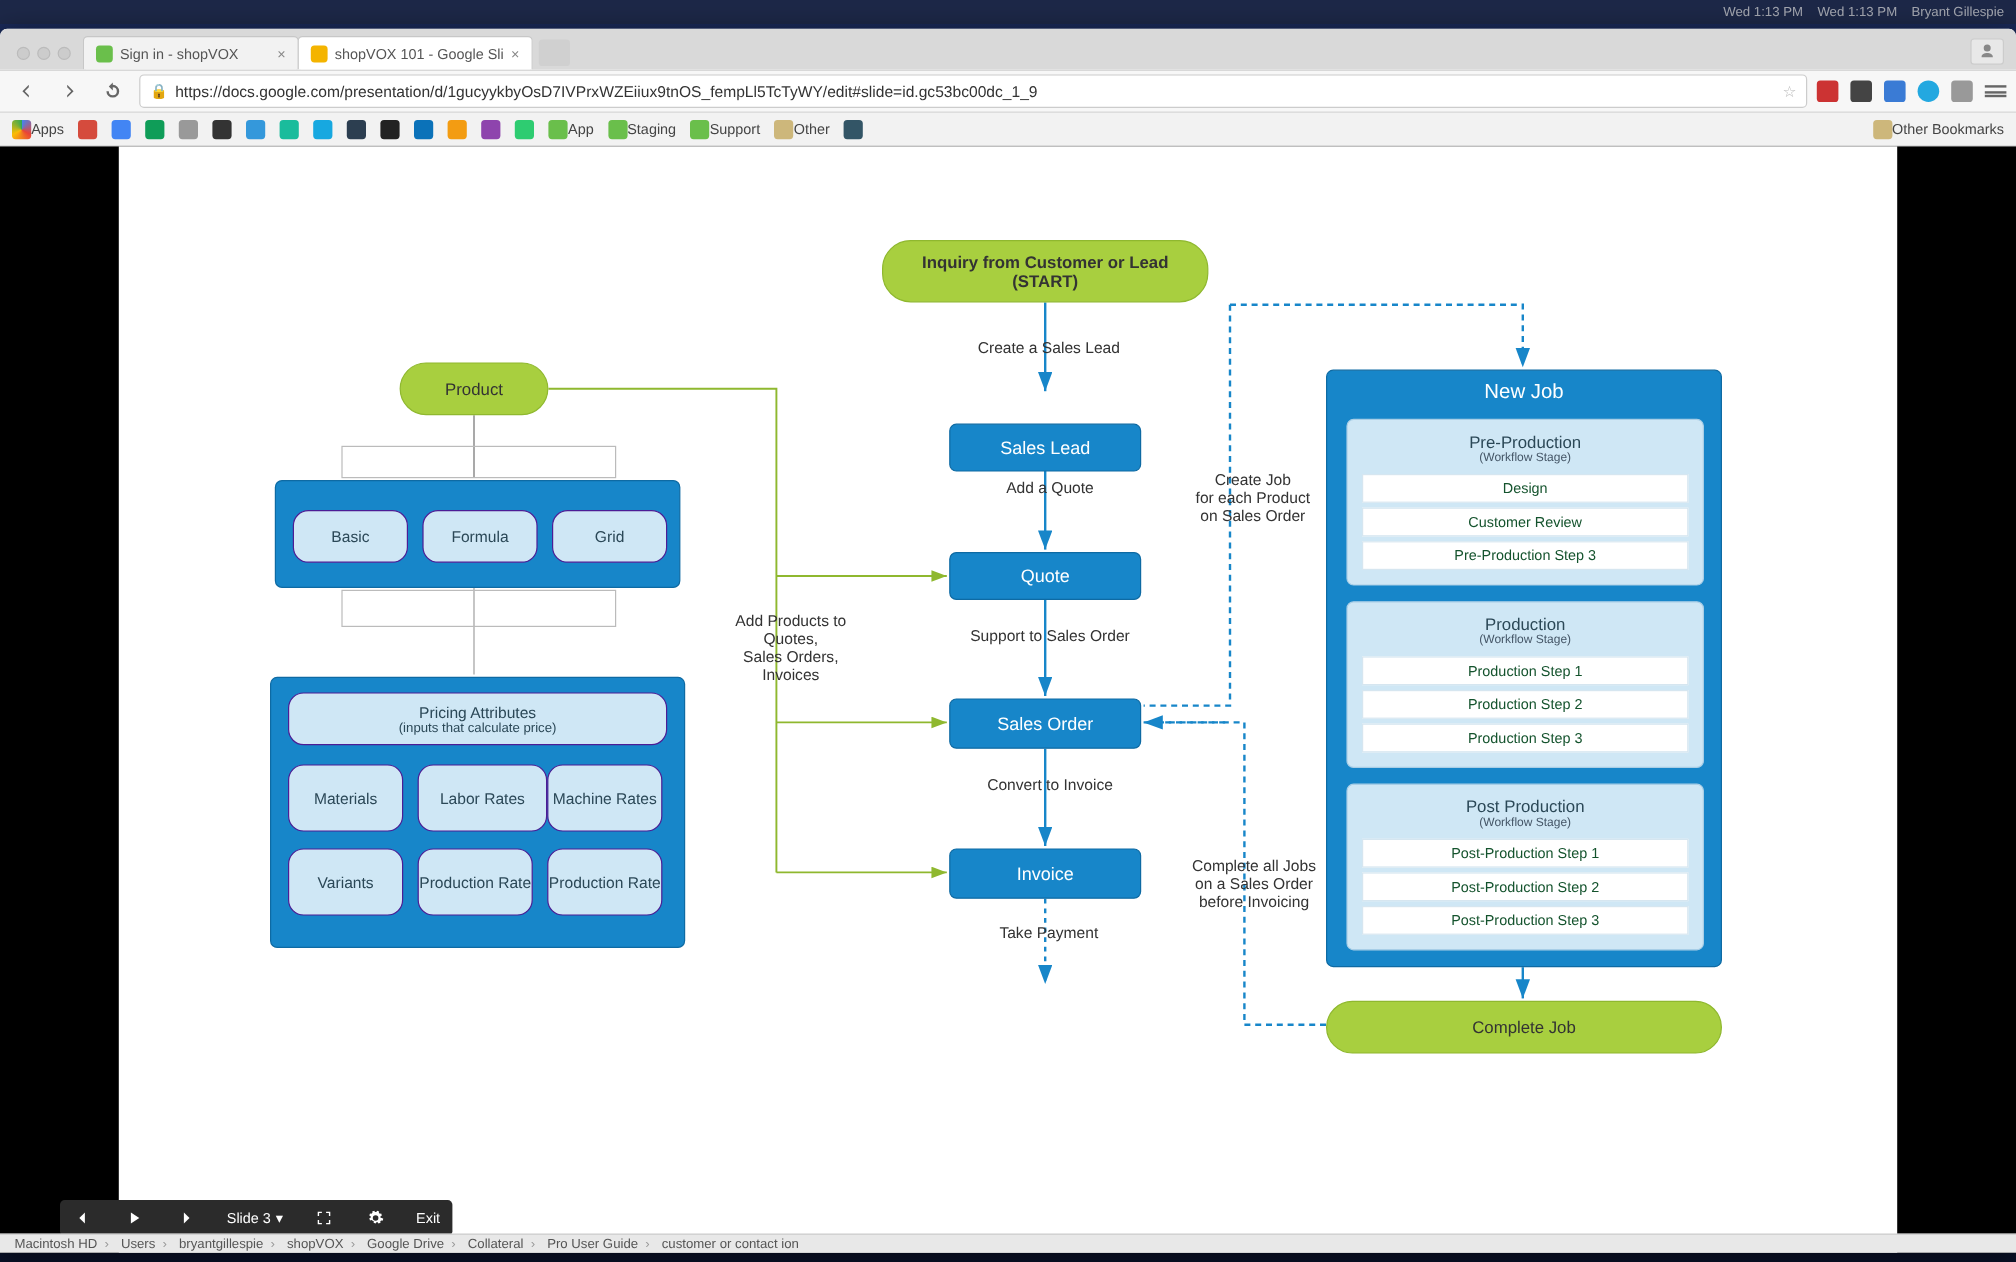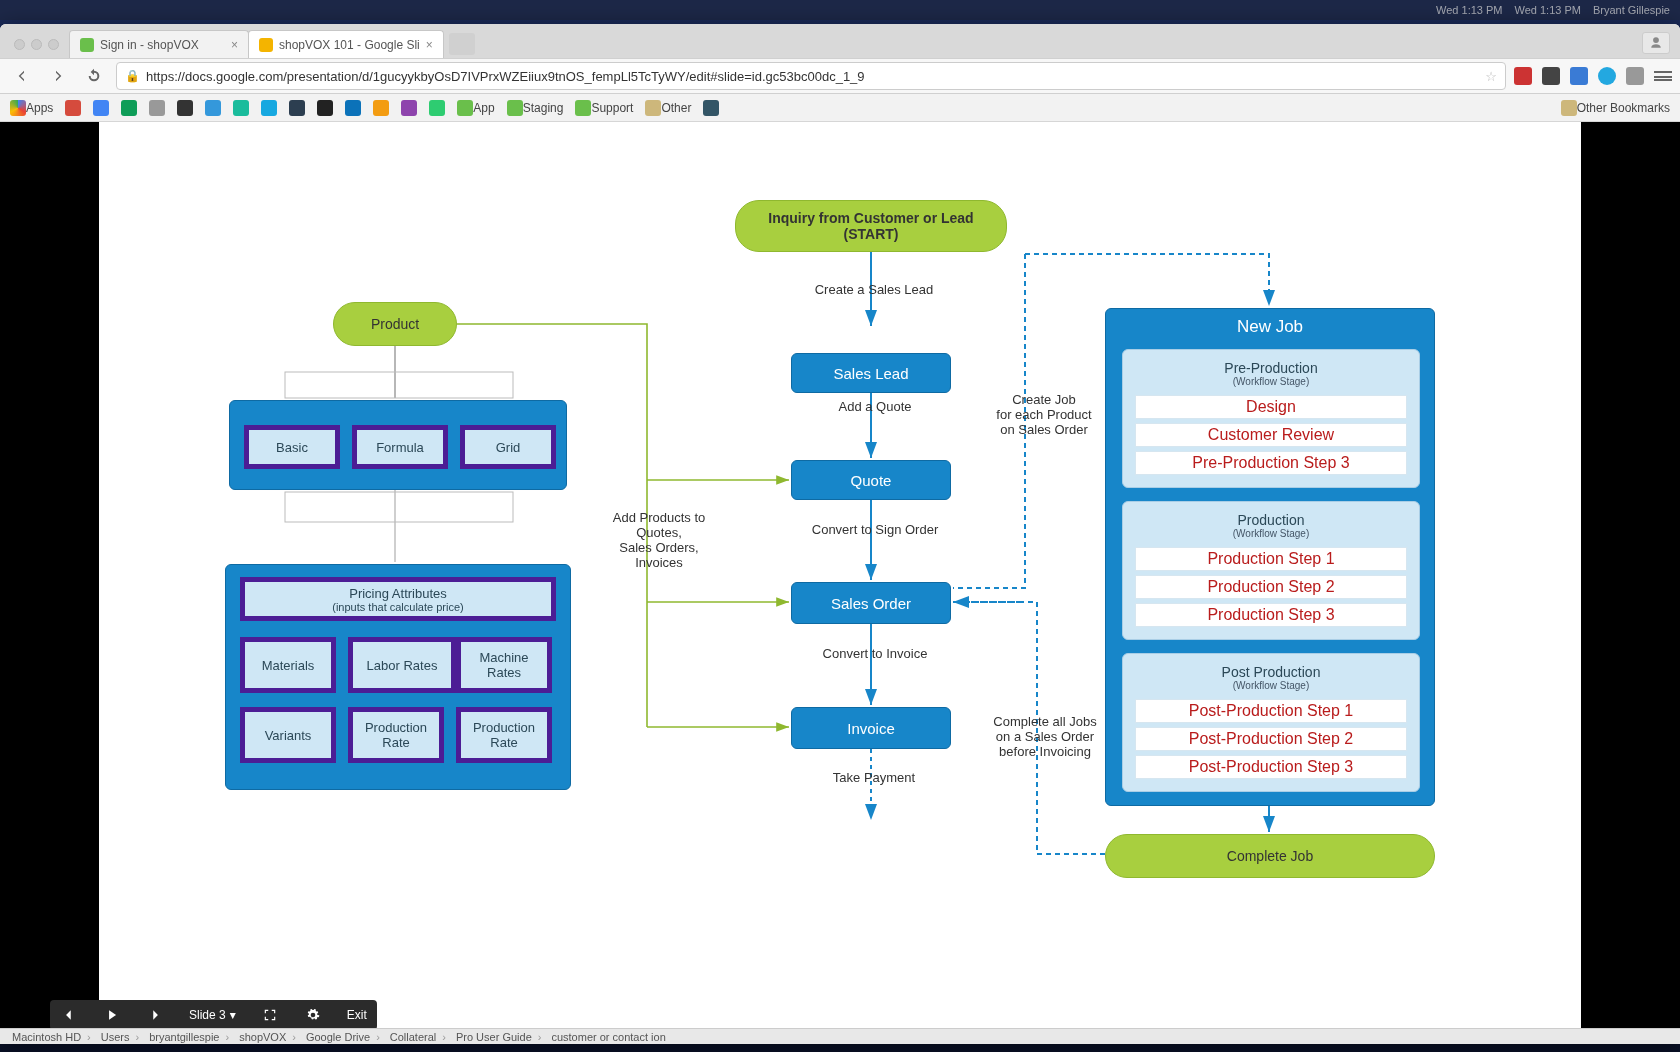--- a/index.html
+++ b/index.html
@@ -54,26 +54,26 @@
 
 .canvas { position:absolute; inset:0; }
 .node { position:absolute; display:flex; flex-direction:column; align-items:center; justify-content:center; text-align:center; }
 .pill { background:#a8cf3f; color:#333; border:1px solid #8fb82f; border-radius:24px; font-size:14px; padding:6px 14px; }
 .pill.start { font-weight:bold; }
 .box-blue { background:#1786c9; color:#fff; border:1px solid #0e6aa3; border-radius:6px; height:40px; display:flex; align-items:center; justify-content:center; font-size:15px; }
 .lbl { position:absolute; color:#333; font-size:13px; text-align:center; white-space:pre-line; }
 
 .big-blue { position:absolute; background:#1786c9; border:1px solid #0e6aa3; border-radius:6px; }
 
-.pale-box { background:#cfe7f5; border:5px solid #4c1d95; border-radius:0; color:#2b4857; display:flex; align-items:center; justify-content:center; text-align:center; font-size:13px;}
+.pale-box { background:#cfe7f5; border:1px solid #4c1d95; border-radius:13px; color:#2b4857; display:flex; align-items:center; justify-content:center; text-align:center; font-size:13px;}
 
 .stage-panel { position:absolute; background:#cfe7f5; border:1px solid #a9cee6; border-radius:6px; padding:10px 12px 12px 12px; }
 .stage-panel .stage-title{ text-align:center; font-size:14px; color:#2b4857;}
 .stage-panel .stage-sub{ text-align:center; font-size:10px; color:#456; margin-bottom:8px;}
-.step-row{ background:#fff; border:1px solid #d6e6f0; height:24px; margin-top:4px; display:flex; align-items:center; justify-content:center; font-size:16px; color:#b91c1c;}
+.step-row{ background:#fff; border:1px solid #d6e6f0; height:24px; margin-top:4px; display:flex; align-items:center; justify-content:center; font-size:12px; color:#14532d;}
 
 .newjob-title { color:#fff; text-align:center; font-size:17px; padding:8px 0 6px 0;}
 
 
 .footer-crumbs{position:absolute;left:0;right:0;bottom:0;height:16px;background:#e8e8e8;border-top:1px solid #ccc;font-size:11px;color:#555;display:flex;align-items:center;gap:6px;padding:0 12px;overflow:hidden;}
 .footer-crumbs span::after{content:"›"; margin:0 4px 0 6px; color:#999;}
 .footer-crumbs span:last-child::after{content:"";}
 
 svg.flow{position:absolute;inset:0;width:100%;height:100%;pointer-events:none;}
 </style>
@@ -265,21 +265,21 @@
 </svg>
 
         <div class="node pill start" style="left:636px;top:78px;width:272px;height:52px;position:absolute;">
               <div style="font-weight:bold">Inquiry from Customer or Lead</div>
               <div>(START)</div>
             </div>
             <div class="lbl" style="left:700px;top:160px;width:150px;">Create a Sales Lead</div>
             <div class="box-blue" style="position:absolute;left:692px;top:206px;width:160px;height:40px;margin-top:25px;">Sales Lead</div>
             <div class="lbl" style="left:716px;top:277px;width:120px;">Add a Quote</div>
             <div class="box-blue" style="position:absolute;left:692px;top:338px;width:160px;height:40px;">Quote</div>
-            <div class="lbl" style="left:686px;top:400px;width:180px;">Convert to Sign Order</div>
+            <div class="lbl" style="left:686px;top:400px;width:180px;">Support to Sales Order</div>
             <div class="box-blue" style="position:absolute;left:692px;top:460px;width:160px;height:42px;">Sales Order</div>
             <div class="lbl" style="left:696px;top:524px;width:160px;">Convert to Invoice</div>
             <div class="box-blue" style="position:absolute;left:692px;top:585px;width:160px;height:42px;">Invoice</div>
             <div class="lbl" style="left:710px;top:648px;width:130px;">Take Payment</div>
             <div class="lbl" style="left:880px;top:270px;width:130px;">Create Job
 for each Product
 on Sales Order</div>
             <div class="lbl" style="left:876px;top:592px;width:140px;">Complete all Jobs
 on a Sales Order
 before Invoicing</div>

